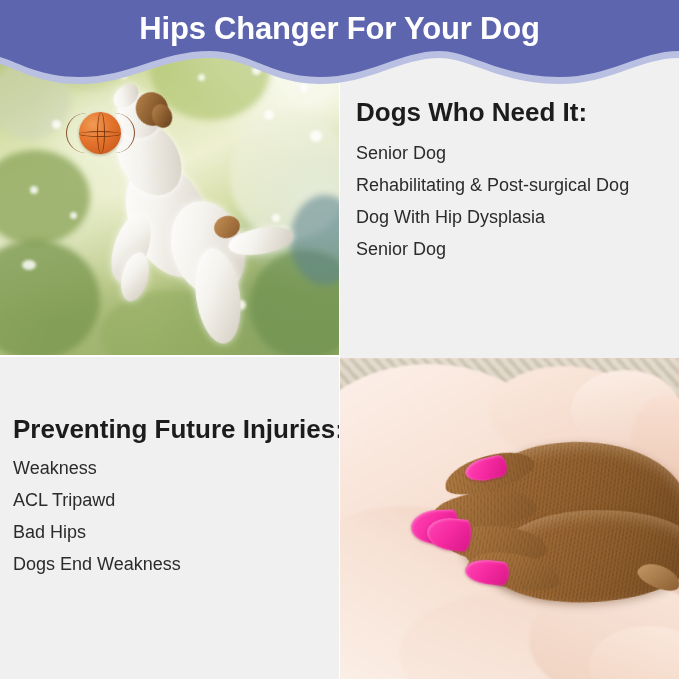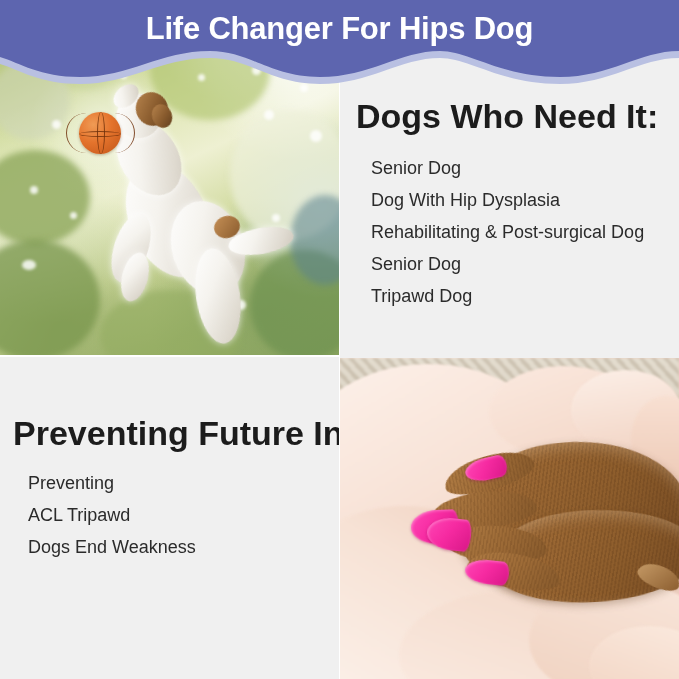--- a/index.html
+++ b/index.html
@@ -51,26 +51,26 @@
   .q-tr { left: 339px; top: 0;    width: 340px; height: 358px; background: #f0f0f0; }
   .q-bl { left: 0;     top: 356px; width: 339px; height: 323px; background: #f0f0f0; }
   .q-br { left: 339px; top: 358px; width: 340px; height: 321px; }
 
   
   .panel-heading {
     position: absolute;
     color: #1c1c1c;
     font-family: "Liberation Sans", sans-serif;
     font-weight: bold;
-    font-size: 34px;
+    font-size: 26px;
     white-space: nowrap;
   }
   .panel-list {
     position: absolute;
-    margin: 15px;
+    margin: 0;
     padding: 0;
     list-style: none;
   }
   .panel-list li {
     color: #2b2b2b;
     font-family: "Liberation Sans", sans-serif;
     font-weight: normal;
     font-size: 18px;
     line-height: 32px;
     white-space: nowrap;
@@ -253,32 +253,32 @@
         <div class="seam seam-c1"></div>
         <div class="seam seam-c2"></div>
       </div>
     </div>
   </div>
 
   <div class="quad q-tr">
     <div class="panel-heading tr-heading">Dogs Who Need It:</div>
     <ul class="panel-list tr-list">
       <li>Senior Dog</li>
+      <li>Rehabilitating &amp; Post-surgical Dog</li>
       <li>Dog With Hip Dysplasia</li>
-      <li>Rehabilitating &amp; Post-surgical Dog</li>
       <li>Senior Dog</li>
-      <li>Tripawd Dog</li>
     </ul>
   </div>
 
   <div class="quad q-bl"></div>
   <div class="panel-heading bl-heading">Preventing Future Injuries:</div>
   <ul class="panel-list bl-list">
-    <li>Preventing</li>
+    <li>Weakness</li>
     <li>ACL Tripawd</li>
+    <li>Bad Hips</li>
     <li>Dogs End Weakness</li>
   </ul>
 
   <div class="quad q-br">
     <div class="photo-paw">
 
       <div class="paw-bg-fabric"></div>
 
       <div class="hand-part" style="left:-40px; top:6px;   width:260px; height:190px; background:linear-gradient(150deg,#fdf2eb 0%,#f8e2d6 60%,#efd0c0 100%);"></div>
       <div class="hand-part" style="left:150px; top:8px;   width:150px; height:92px;  background:linear-gradient(160deg,#fbe9df,#f3d6c6);"></div>
@@ -322,15 +322,15 @@
                C 40,84 20,70 0,64 Z" fill="#b9c0e2"></path>
       <path d="M0,0 L679,0 L679,51
                C 640,51 610,77 560,77
                C 500,77 470,51 440,51
                C 400,51 370,77 320,77
                C 270,77 250,51 210,51
                C 160,51 130,77 80,77
                C 40,77 20,63 0,57 Z" fill="#5d65af"></path>
     </svg>
   </div>
-  <div class="header-title">Life Changer For Hips Dog</div>
+  <div class="header-title">Hips Changer For Your Dog</div>
 
 </div>
 
 </body></html>

